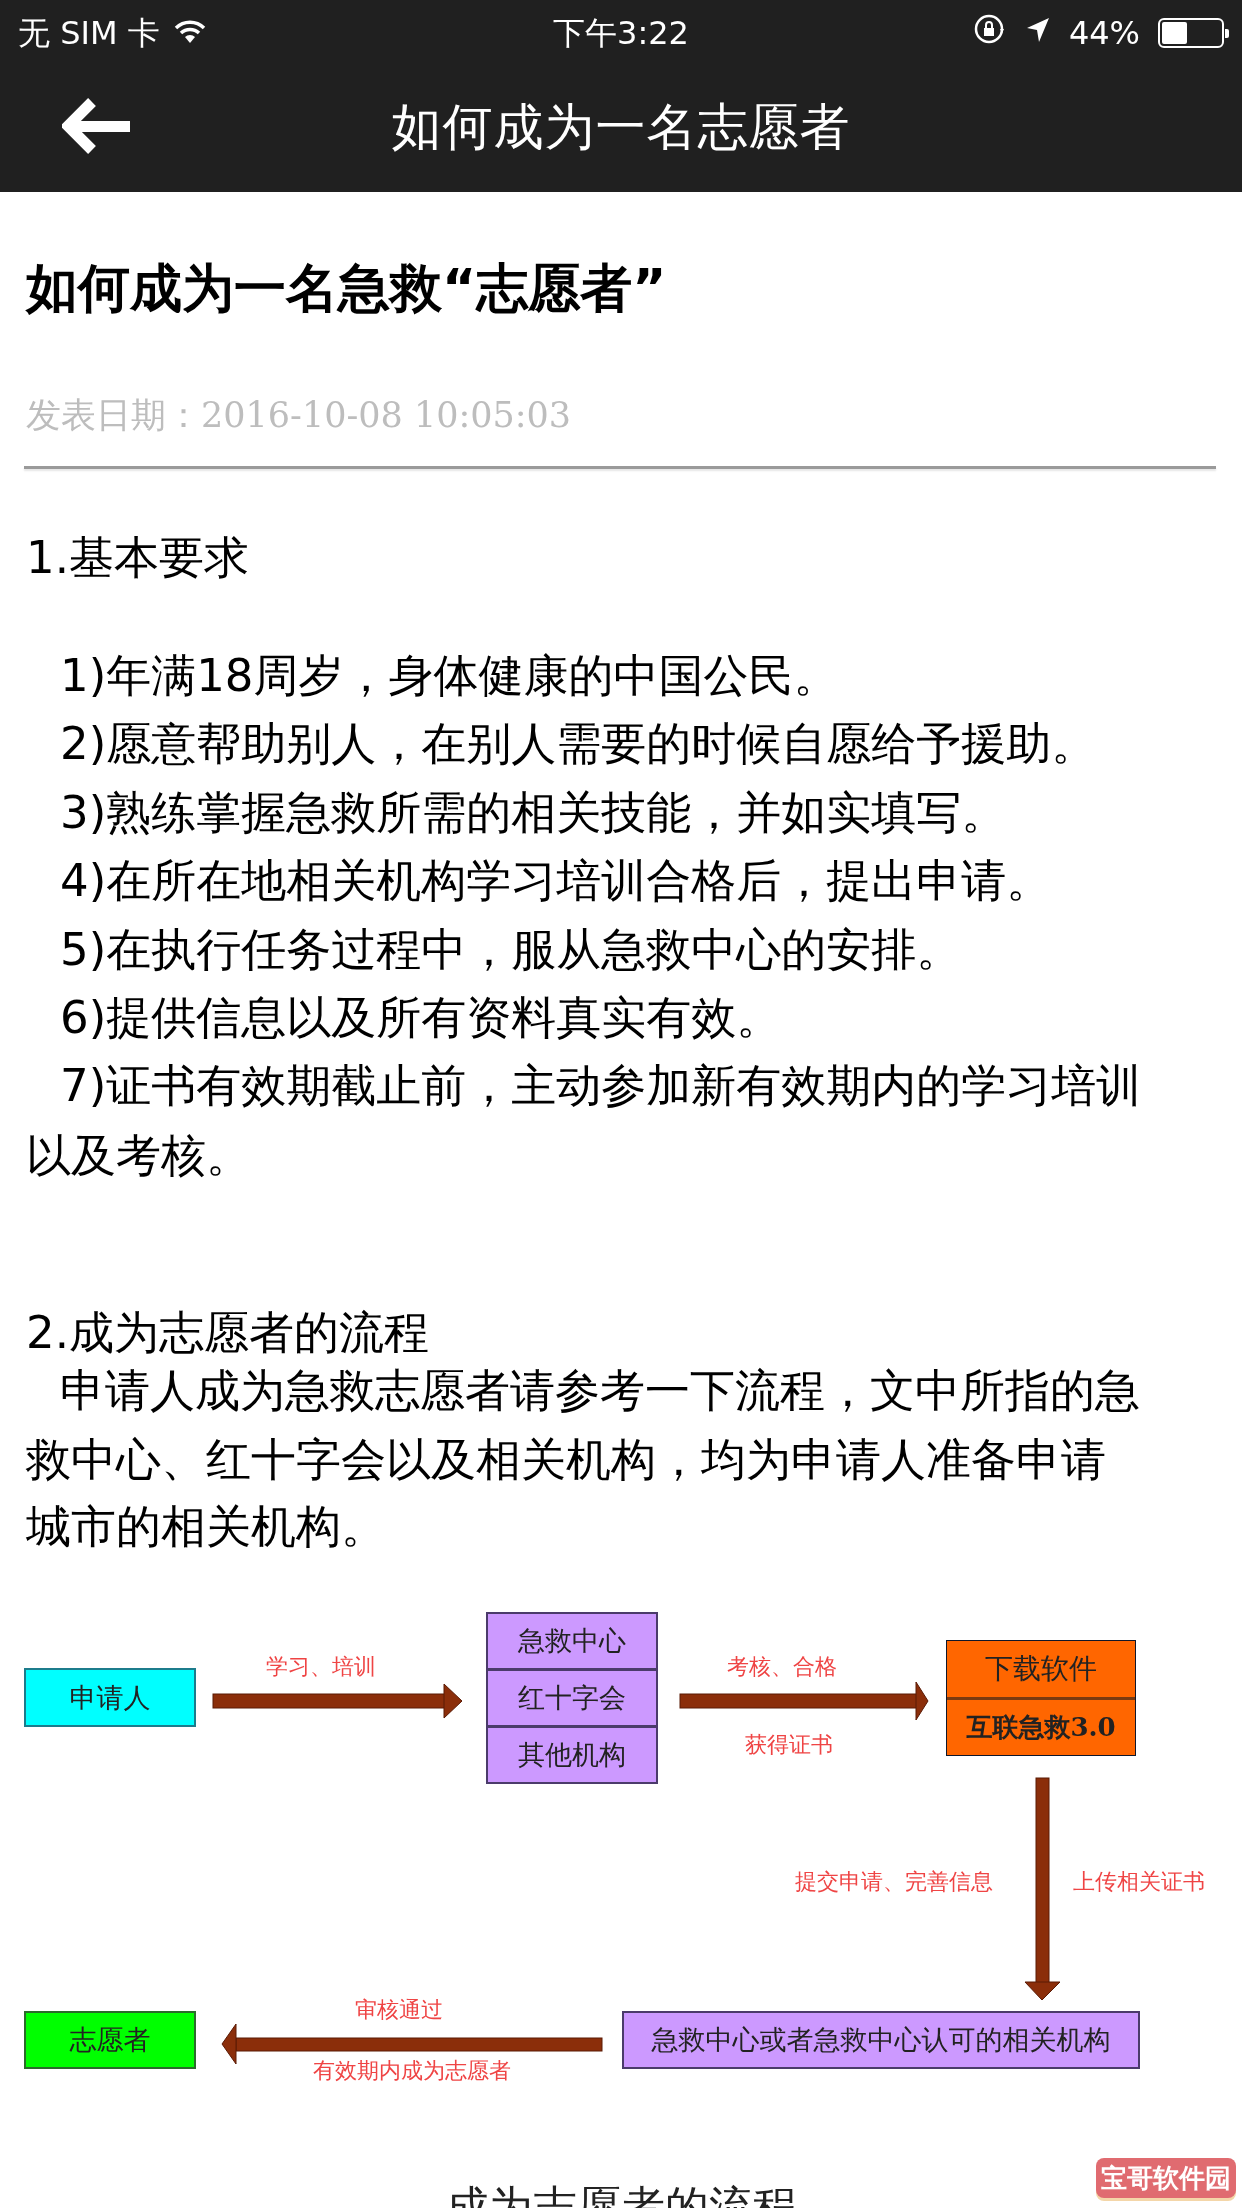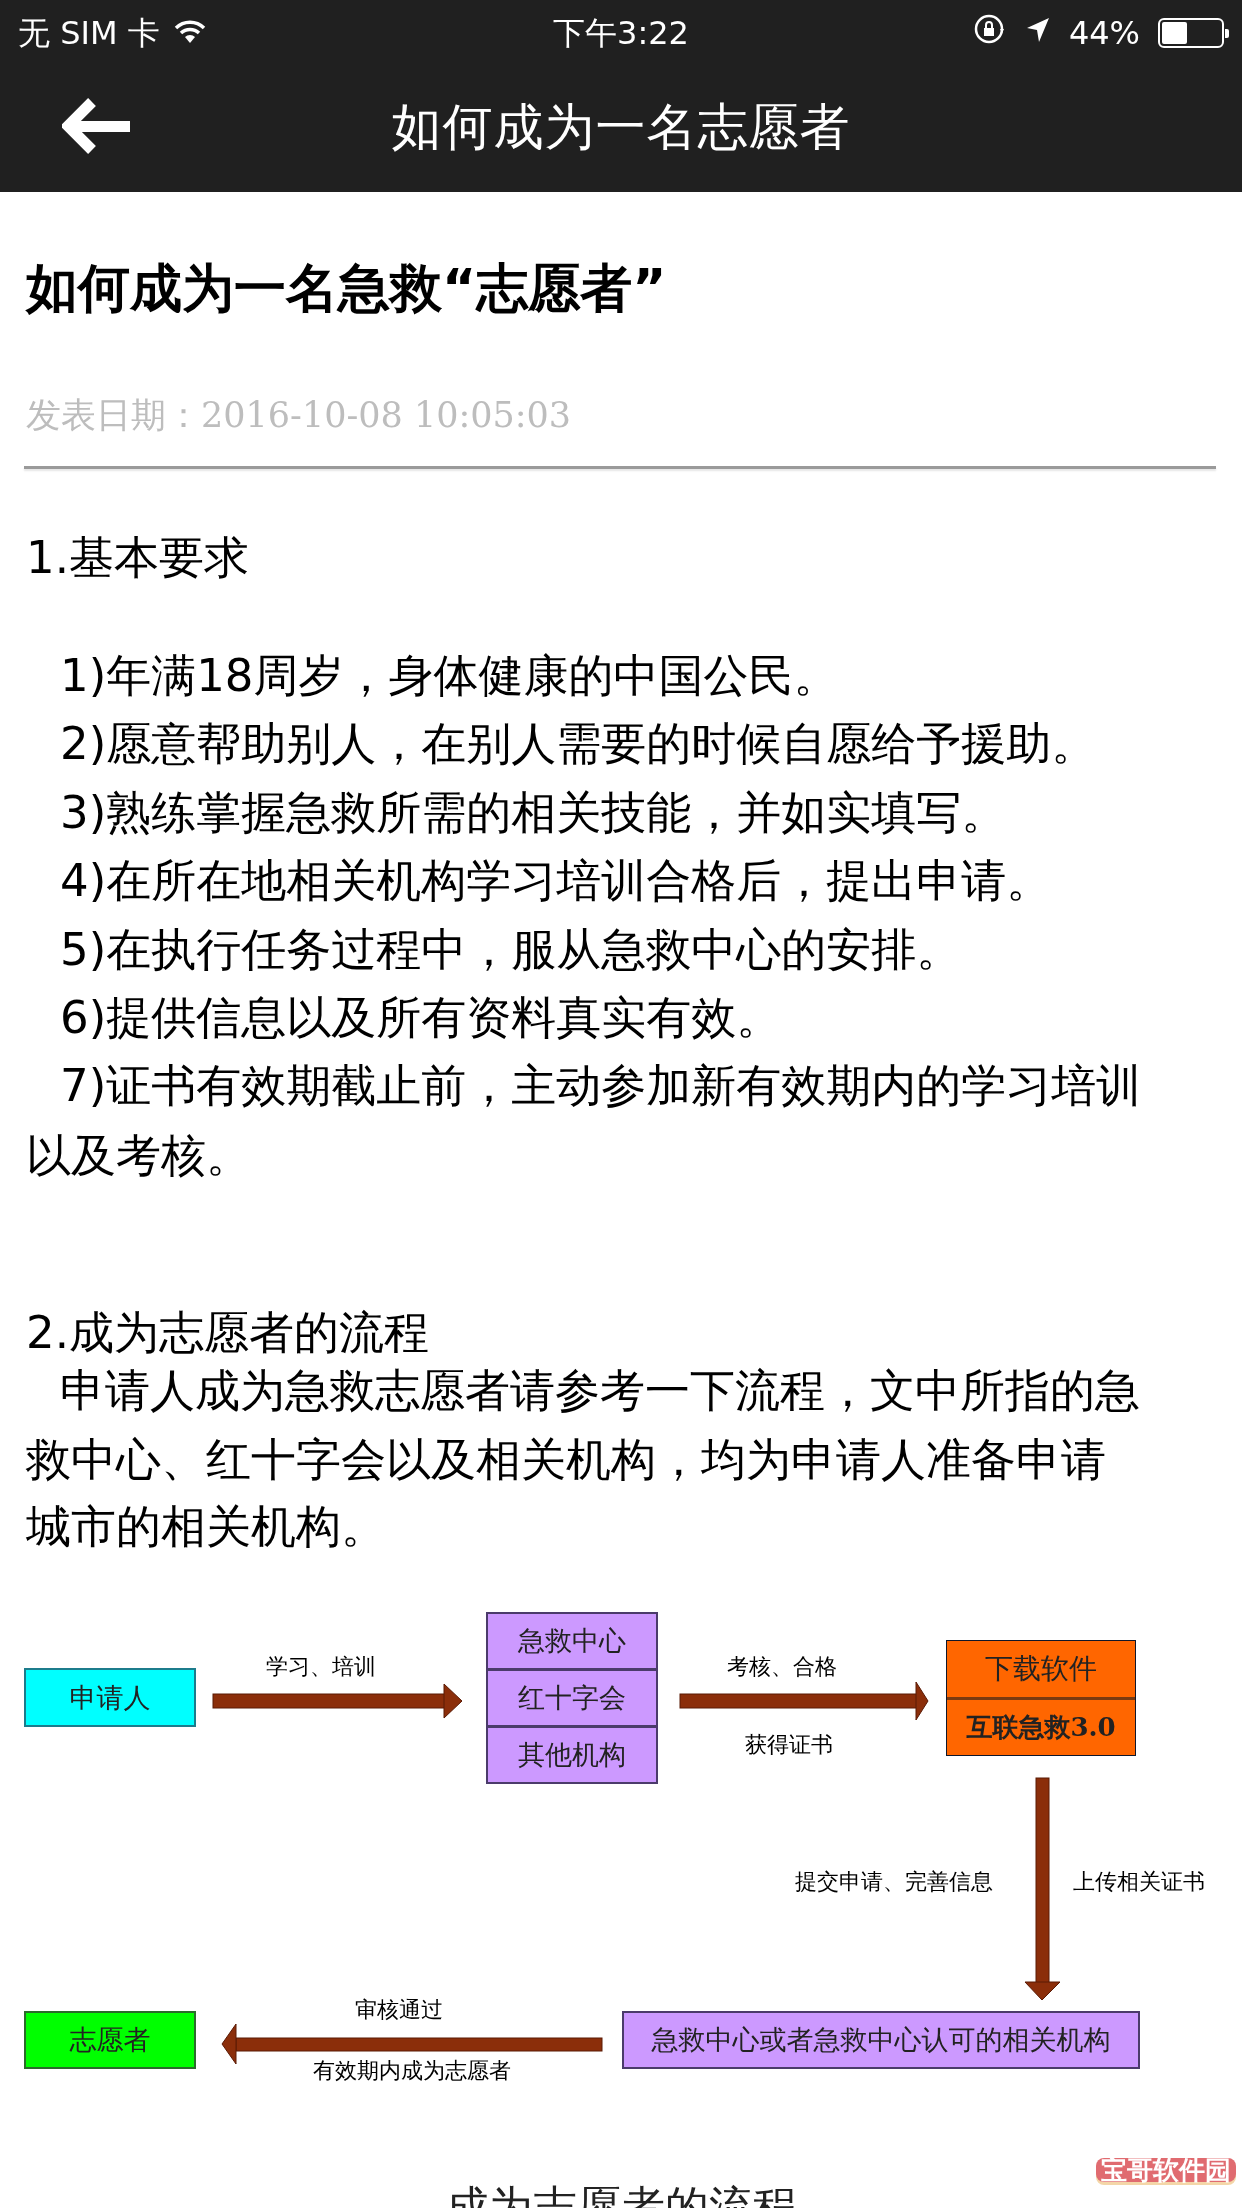--- a/index.html
+++ b/index.html
@@ -29,25 +29,25 @@
 
   .diagram { position: absolute; left: 0; top: 1590px; width: 1242px; height: 520px; }
   .box { position: absolute; display: flex; align-items: center; justify-content: center; font-size: 27px; color: #222; font-family: "DejaVu Serif", "Liberation Serif", serif; border: 2px solid #3d3d5c; }
   .cyan { background: #00ffff; border-color: #1c7c8c; }
   .green { background: #00ff00; border-color: #2b6b2b; }
   .purple { background: #cc99ff; border-color: #4b3b6b; }
   .orange { background: #ff6600; border-color: #7a3a10; }
   .stack { position: absolute; display: flex; flex-direction: column; }
   .stack .cell { flex: 1; display: flex; align-items: center; justify-content: center; font-size: 27px; color: #222; font-family: "DejaVu Serif", "Liberation Serif", serif; }
   .stack .cell + .cell { border-top: 3px solid #4b3b6b; }
-  .lbl { position: absolute; font-size: 22px; color: #000000; white-space: nowrap; font-family: Liberation Mono, monospace; }
+  .lbl { position: absolute; font-size: 22px; color: #ef4444; white-space: nowrap; font-family: Liberation Mono, monospace; }
   svg.arrows { position: absolute; left: 0; top: 0; }
 
   .caption { position: absolute; left: 0; right: 0; top: 2178px; text-align: center; font-size: 44px; color: #222; }
-  .watermark { position: absolute; left: 1096px; top: 2158px; width: 140px; height: 24px; background: #e06b70; border-radius: 8px; color: #fff; font-size: 26px; font-weight: bold; display: flex; align-items: center; justify-content: center; box-shadow: 0 3px 0 #f4d6a8; }
+  .watermark { position: absolute; left: 1096px; top: 2158px; width: 140px; height: 40px; background: #e06b70; border-radius: 8px; color: #fff; font-size: 26px; font-weight: bold; display: flex; align-items: center; justify-content: center; box-shadow: 0 3px 0 #f4d6a8; }
 </style>
 </head>
 <body>
 
 <div class="topbar">
   <div class="status">
     <div class="left">
       <span>无 SIM 卡</span>
       <span>
         <svg width="32" height="26" viewBox="0 0 32 26">

